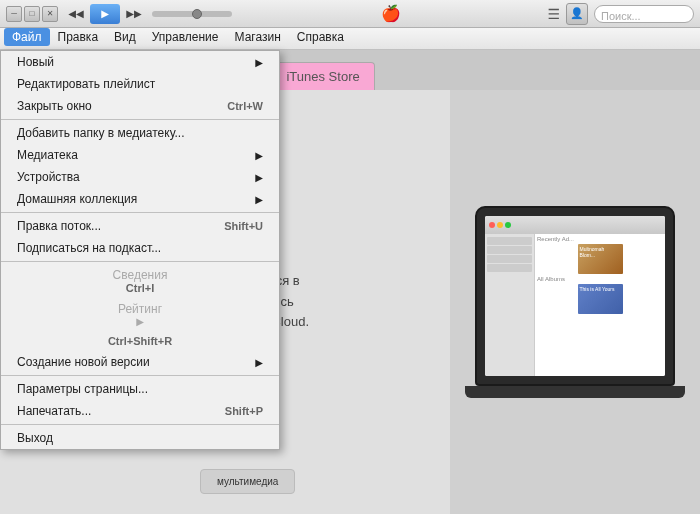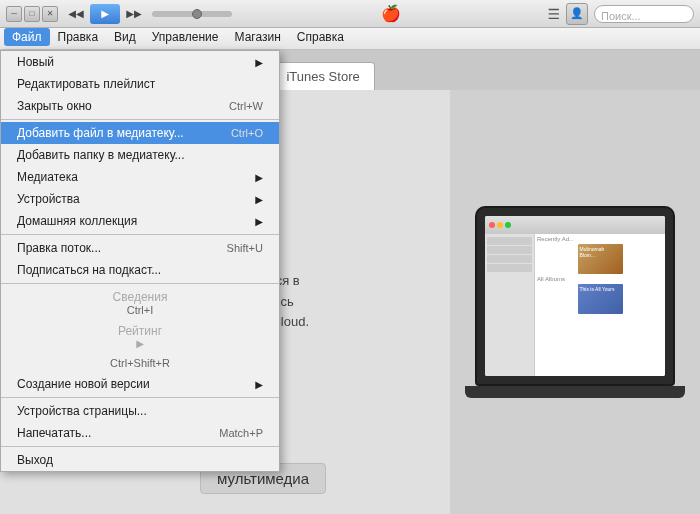--- a/index.html
+++ b/index.html
@@ -148,40 +148,41 @@
       height: 1px;
       background: #c0c0c0;
       margin: 2px 0;
     }
     .dropdown-arrow {
       font-size: 10px;
     }
     .shortcut {
       font-size: 11px;
       color: #666;
+      font-weight: bold;
     }
     .dropdown-item.highlighted .shortcut {
       color: #ddd;
     }
 
     
     .tabs-bar {
       height: 40px;
       background: #c8c8c8;
       display: flex;
       align-items: flex-end;
       padding: 0 20px;
       gap: 4px;
     }
     .tab {
       padding: 6px 14px;
       font-size: 13px;
       color: #555;
       cursor: pointer;
-      background: #ffffff;
+      background: #f9a8d4;
       border-radius: 4px 4px 0 0;
       border: 1px solid #aaa;
       border-bottom: none;
     }
     .tab.active {
       background: #e8e8e8;
       color: #222;
       font-weight: 500;
     }
 
@@ -210,21 +211,21 @@
 
     
     .multimedia-btn {
       position: absolute;
       bottom: 20px;
       left: 200px;
       padding: 6px 16px;
       background: #d0d0d0;
       border: 1px solid #bbb;
       border-radius: 4px;
-      font-size: 15px;
+      font-size: 10px;
       color: #333;
       cursor: pointer;
     }
 
     
     .laptop-area {
       width: 250px;
       background: #d0d0d0;
       display: flex;
       align-items: center;
@@ -351,24 +352,20 @@
     <span class="shortcut"></span>
   </div>
 
   <div class="dropdown-item">
     <span>Закрыть окно</span>
     <span class="shortcut">Ctrl+W</span>
   </div>
 
   <div class="dropdown-separator"></div>
 
-  <div class="dropdown-item highlighted">
-    <span>Добавить файл в медиатеку...</span>
-    <span class="shortcut">Ctrl+O</span>
-  </div>
 
   <div class="dropdown-item">
     <span>Добавить папку в медиатеку...</span>
     <span class="shortcut"></span>
   </div>
 
   <div class="dropdown-item">
     <span>Медиатека</span>
     <span class="dropdown-arrow">▶</span>
   </div>
@@ -411,26 +408,26 @@
   </div>
 
   <div class="dropdown-item">
     <span>Создание новой версии</span>
     <span class="dropdown-arrow">▶</span>
   </div>
 
   <div class="dropdown-separator"></div>
 
   <div class="dropdown-item">
-    <span>Устройства страницы...</span>
+    <span>Параметры страницы...</span>
   </div>
 
   <div class="dropdown-item">
     <span>Напечатать...</span>
-    <span class="shortcut">Match+P</span>
+    <span class="shortcut">Shift+P</span>
   </div>
 
   <div class="dropdown-separator"></div>
 
   <div class="dropdown-item">
     <span>Выход</span>
   </div>
 
 </div>
 

